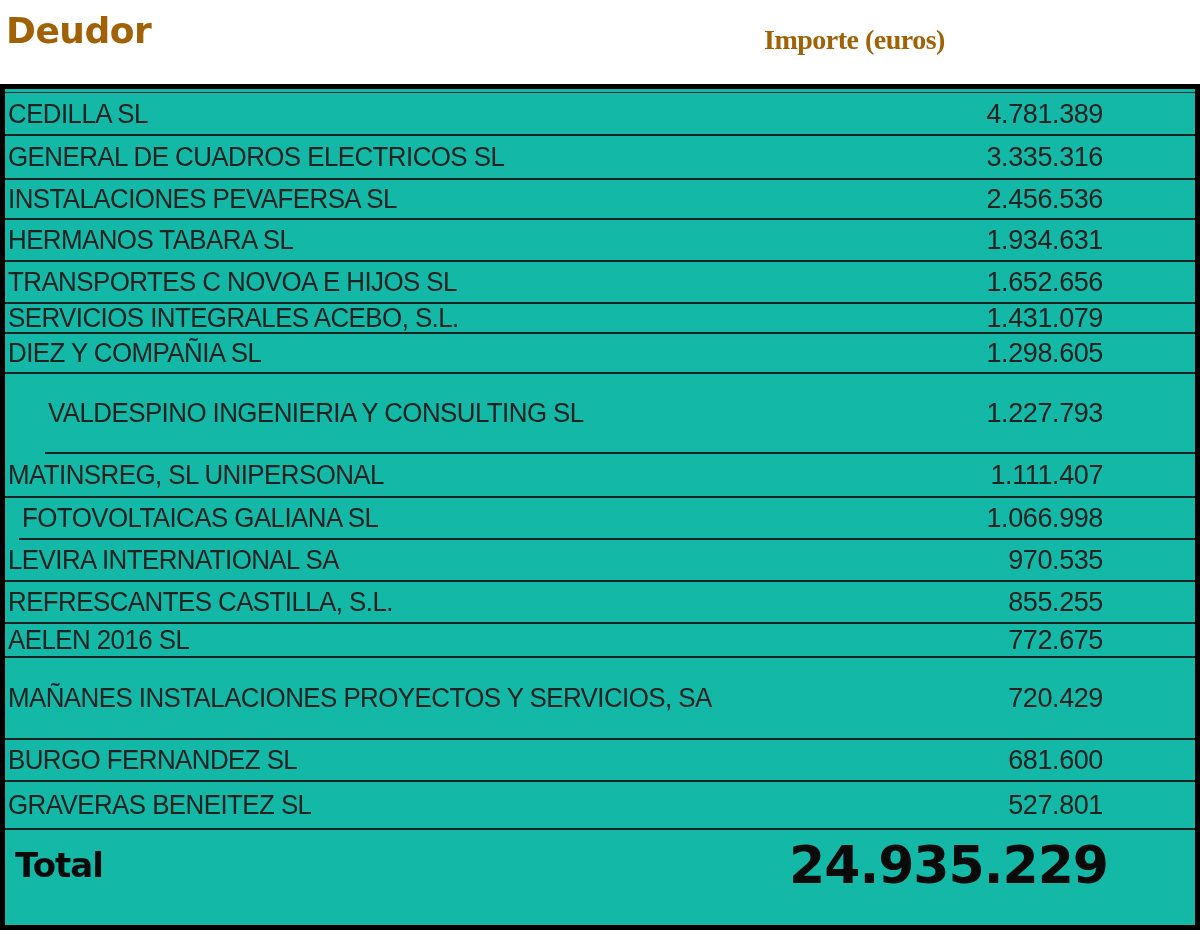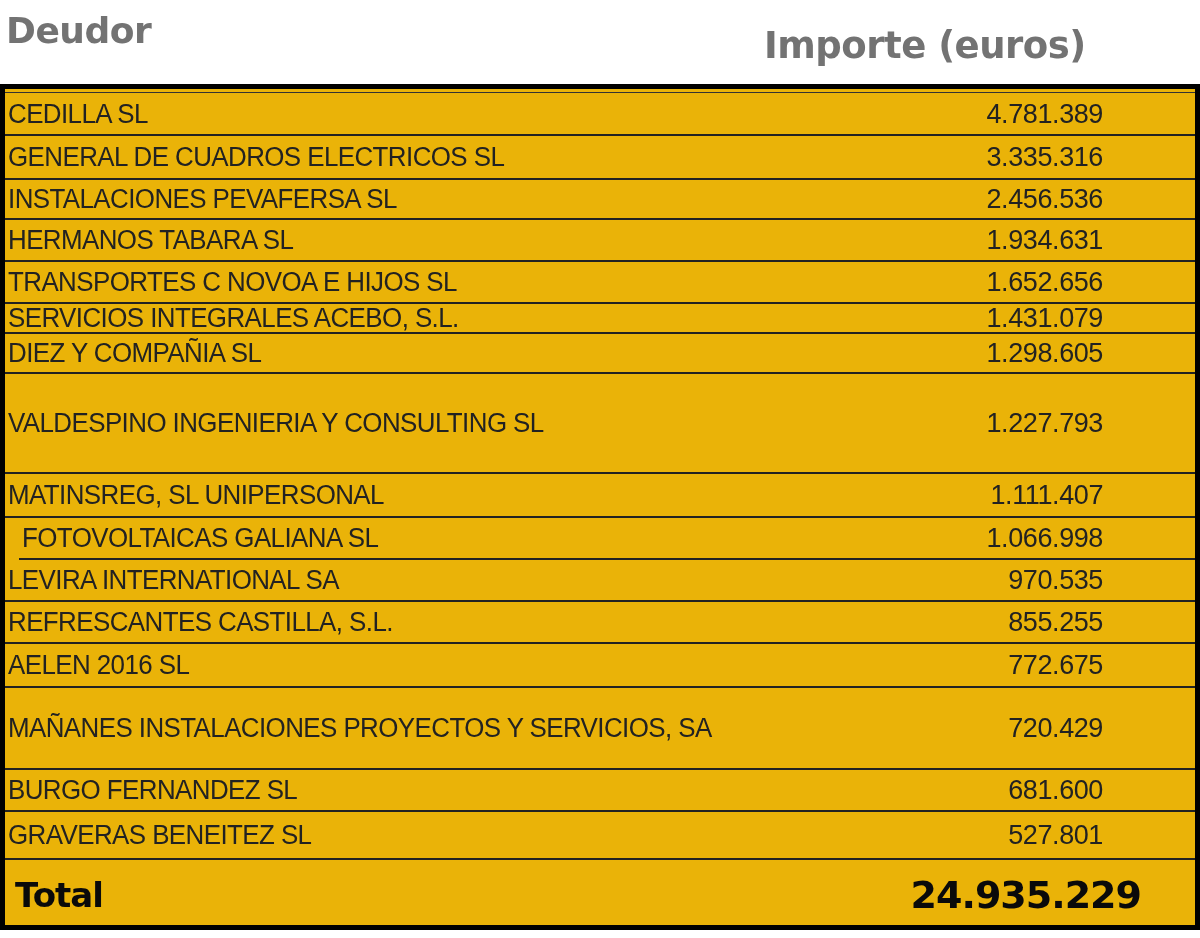--- a/index.html
+++ b/index.html
@@ -11,42 +11,43 @@
       width: 1200px;
       height: 938px;
       position: relative;
       overflow: hidden;
       color: #111111;
     }
     .hdr {
       position: absolute;
       font-family: "DejaVu Sans", sans-serif;
       font-weight: bold;
-      color: #737373;
+      color: #a16207;
       letter-spacing: -0.5px;
     }
     .hdr-deudor {
       left: 6px;
       top: 10px;
       font-size: 36px;
     }
     .hdr-importe {
       left: 764px;
       top: 24px;
-      font-size: 37px;
+      font-size: 28px;
+      font-family: Liberation Serif, serif;
     }
     .table-frame {
       position: absolute;
       left: 0px;
       top: 84px;
       width: 1190px;
       height: 836px;
       border: 5px solid #000000;
       box-sizing: content-box;
-      background: #eab308;
+      background: #14b8a6;
     }
     .inner-line {
       position: absolute;
       left: 0;
       right: 0;
       top: 3px;
       height: 0;
       border-top: 1px solid #333333;
     }
     .rows {
@@ -88,24 +89,24 @@
     .row.total .name {
       left: 10px;
       font-family: "DejaVu Sans", sans-serif;
       font-weight: bold;
       font-size: 34px;
       color: #0a0a0a;
       transform: none;
       letter-spacing: -1px;
     }
     .row.total .amount {
-      right: 54px;
+      right: 87px;
       font-family: "DejaVu Sans", sans-serif;
       font-weight: bold;
-      font-size: 38px;
+      font-size: 52px;
       color: #0a0a0a;
       letter-spacing: -1px;
     }
   </style>
 </head>
 <body>
 
 <div class="hdr hdr-deudor">Deudor</div>
 <div class="hdr hdr-importe">Importe (euros)</div>
 
@@ -133,41 +134,41 @@
         <span class="amount">1.652.656</span>
       </div>
       <div class="row" style="height: 30px;">
         <span class="name">SERVICIOS INTEGRALES ACEBO, S.L.</span>
         <span class="amount">1.431.079</span>
       </div>
       <div class="row" style="height: 40px;">
         <span class="name">DIEZ Y COMPAÑIA SL</span>
         <span class="amount">1.298.605</span>
       </div>
-      <div class="row" style="height: 100px;">
+      <div class="row" style="height: 80px; margin-left: 40px;">
         <span class="name">VALDESPINO INGENIERIA Y CONSULTING SL</span>
         <span class="amount">1.227.793</span>
       </div>
       <div class="row" style="height: 44px;">
         <span class="name">MATINSREG, SL UNIPERSONAL</span>
         <span class="amount">1.111.407</span>
       </div>
       <div class="row" style="height: 42px; margin-left: 14px;">
         <span class="name">FOTOVOLTAICAS GALIANA SL</span>
         <span class="amount">1.066.998</span>
       </div>
       <div class="row" style="height: 42px;">
         <span class="name">LEVIRA INTERNATIONAL SA</span>
         <span class="amount">970.535</span>
       </div>
       <div class="row" style="height: 42px;">
         <span class="name">REFRESCANTES CASTILLA, S.L.</span>
         <span class="amount">855.255</span>
       </div>
-      <div class="row" style="height: 44px; text-decoration: underline;">
+      <div class="row" style="height: 34px; text-decoration: underline;">
         <span class="name">AELEN 2016 SL</span>
         <span class="amount">772.675</span>
       </div>
       <div class="row" style="height: 82px;">
         <span class="name">MAÑANES INSTALACIONES PROYECTOS Y SERVICIOS, SA</span>
         <span class="amount">720.429</span>
       </div>
       <div class="row" style="height: 42px;">
         <span class="name">BURGO FERNANDEZ SL</span>
         <span class="amount">681.600</span>

